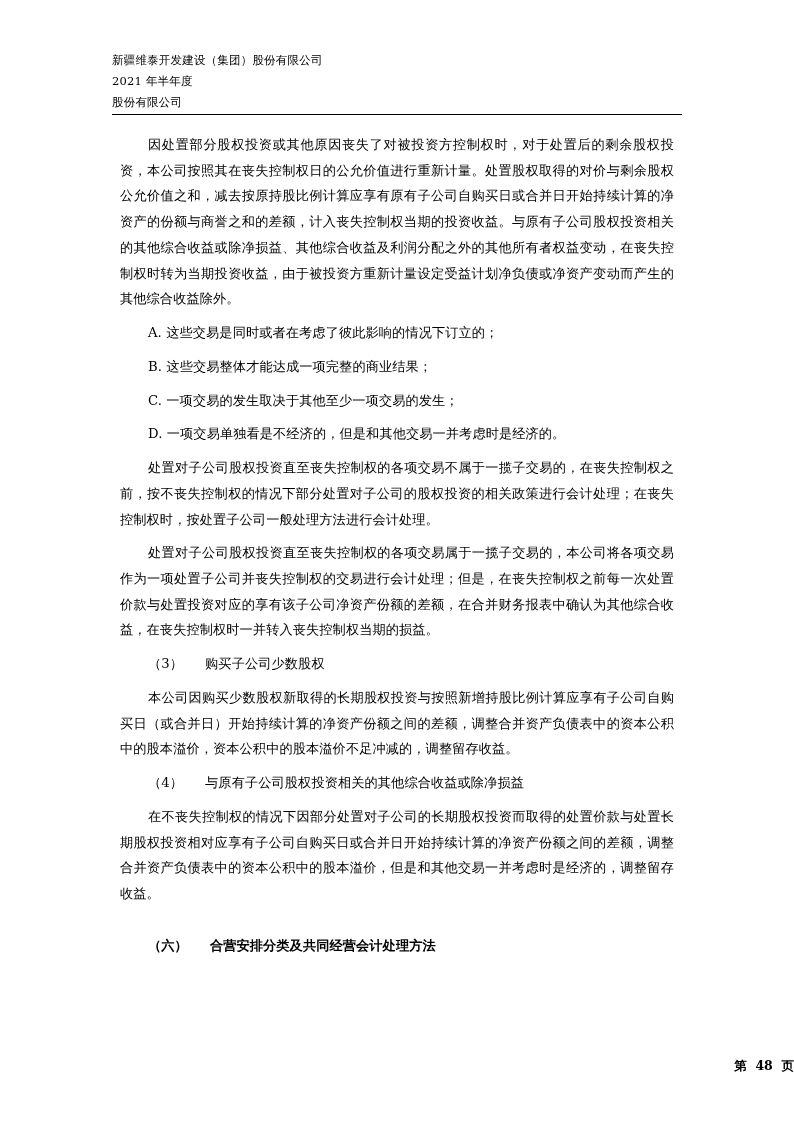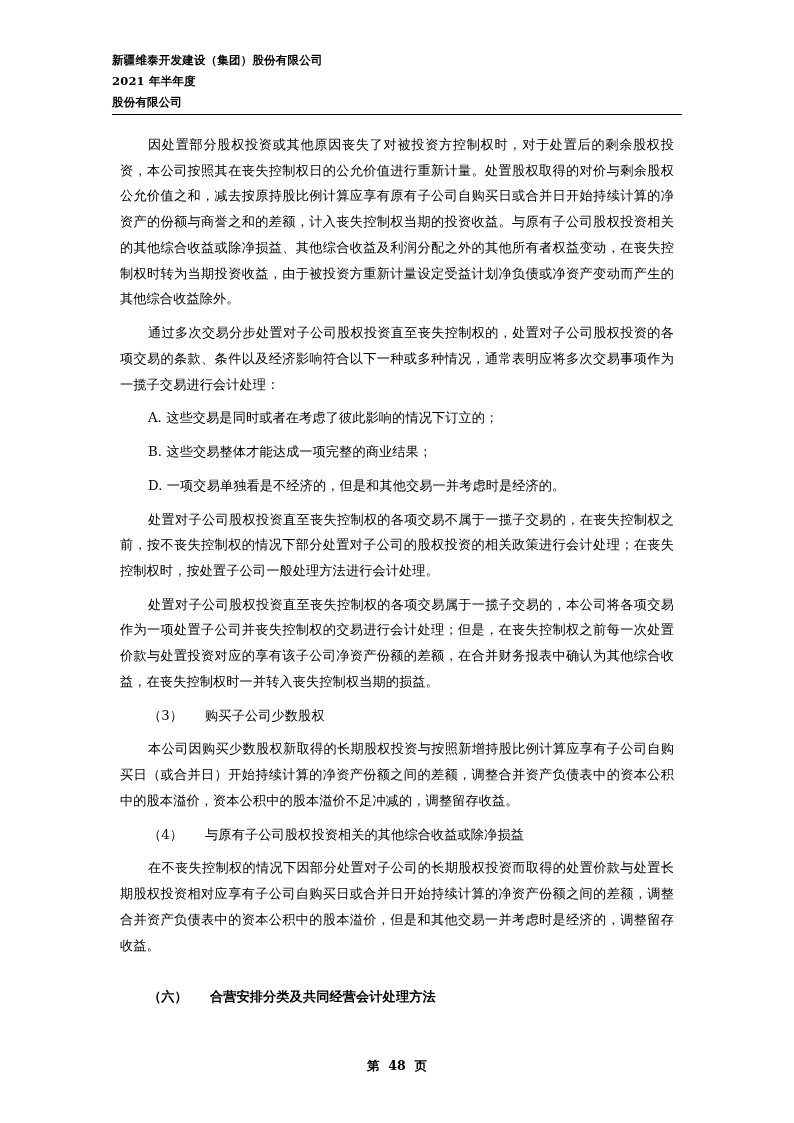--- a/index.html
+++ b/index.html
@@ -23,21 +23,21 @@
   .content {
     position: absolute;
     left: 112px;
     top: 50px;
     width: 570px;
   }
   .header {
     font-size: 11.5px;
     line-height: 1.82;
     color: #000;
-    font-weight: bold;
+    font-weight: normal;
     letter-spacing: 0.2px;
   }
   .header div {
     white-space: nowrap;
   }
   .hrule {
     position: absolute;
     left: 112px;
     top: 114px;
     width: 570px;
@@ -65,21 +65,21 @@
   p.heading {
     font-weight: bold;
     text-indent: 28px;
     margin-top: 26px;
   }
   .footer {
     position: absolute;
     left: 0;
     right: 0;
     bottom: 48px;
-    text-align: center;
+    text-align: right;
     font-size: 12.5px;
     font-weight: bold;
     color: #000;
   }
   .tab-gap { display: inline-block; width: 22px; }
 </style>
 </head>
 <body>
 
 <div class="page">
@@ -90,24 +90,24 @@
     <div>股份有限公司</div>
   </div>
 
   <div class="hrule"></div>
 
   <div class="body-area">
 
     <p class="indent2">因处置部分股权投资或其他原因丧失了对被投资方控制权时，对于处置后的剩余股权投资，本公司按照其在丧失控制权日的公允价值进行重新计量。处置股权取得的对价与剩余股权公允价值之和，减去按原持股比例计算应享有原有子公司自购买日或合并日开始持续计算的净资产的份额与商誉之和的差额，计入丧失控制权当期的投资收益。与原有子公司股权投资相关的其他综合收益或除净损益、其他综合收益及利润分配之外的其他所有者权益变动，在丧失控制权时转为当期投资收益，由于被投资方重新计量设定受益计划净负债或净资产变动而产生的其他综合收益除外。</p>
 
 
-    <p class="indent2">通过多次交易分步处置对子公司股权投资直至丧失控制权的，处置对子公司股权投资的各项交易的条款、条件以及经济影响符合以下一种或多种情况，通常表明应将多次交易事项作为一揽子交易进行会计处理：</p>
 
     <p class="indent2">A. 这些交易是同时或者在考虑了彼此影响的情况下订立的；</p>
     <p class="indent2">B. 这些交易整体才能达成一项完整的商业结果；</p>
+    <p class="indent2">C. 一项交易的发生取决于其他至少一项交易的发生；</p>
     <p class="indent2">D. 一项交易单独看是不经济的，但是和其他交易一并考虑时是经济的。</p>
 
     <p class="indent2">处置对子公司股权投资直至丧失控制权的各项交易不属于一揽子交易的，在丧失控制权之前，按不丧失控制权的情况下部分处置对子公司的股权投资的相关政策进行会计处理；在丧失控制权时，按处置子公司一般处理方法进行会计处理。</p>
 
     <p class="indent2">处置对子公司股权投资直至丧失控制权的各项交易属于一揽子交易的，本公司将各项交易作为一项处置子公司并丧失控制权的交易进行会计处理；但是，在丧失控制权之前每一次处置价款与处置投资对应的享有该子公司净资产份额的差额，在合并财务报表中确认为其他综合收益，在丧失控制权时一并转入丧失控制权当期的损益。</p>
 
     <p class="indent2">
       <span>（3）</span><span class="tab-gap"></span><span>购买子公司少数股权</span>
     </p>
 

